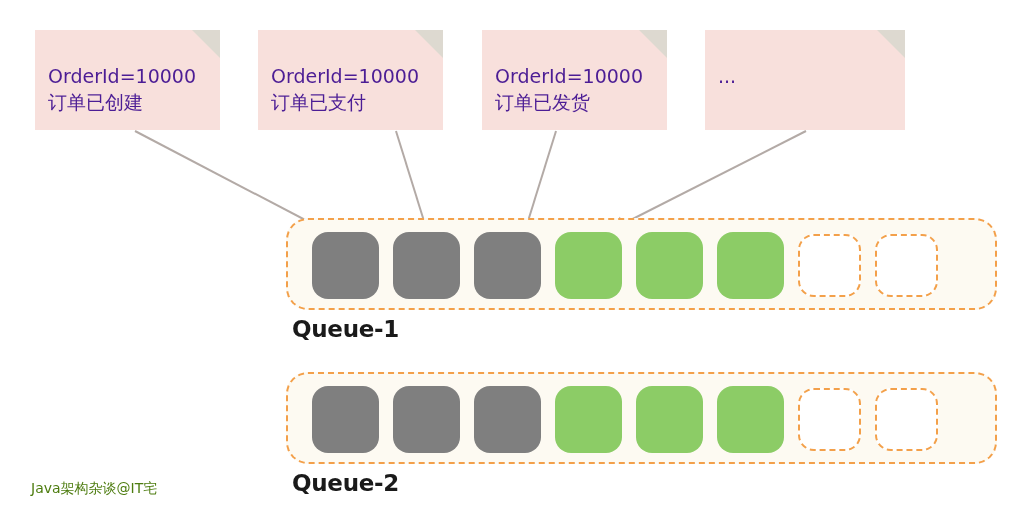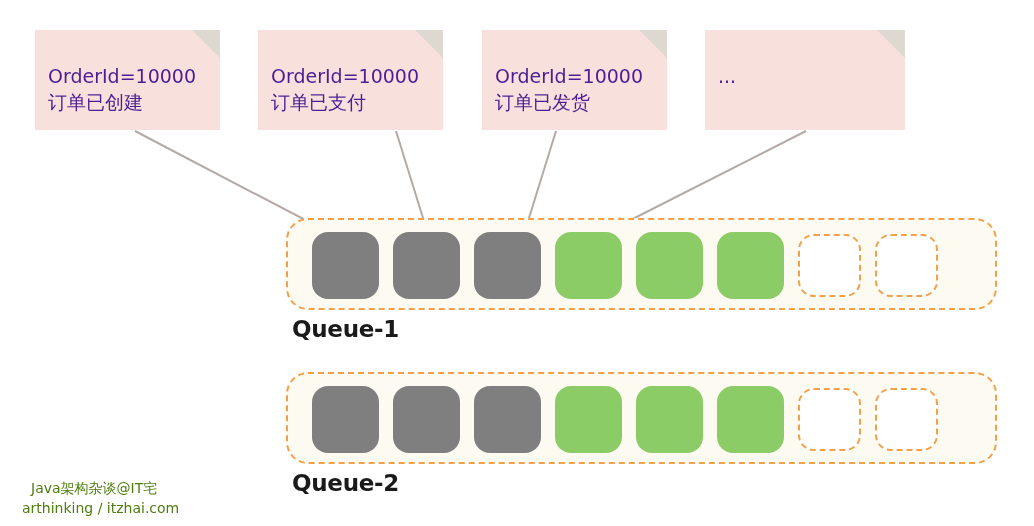--- a/index.html
+++ b/index.html
@@ -174,14 +174,13 @@
           <div class="slot green"></div>
           <div class="slot green"></div>
           <div class="slot empty"></div>
           <div class="slot empty"></div>
         </div>
       </div>
       <div class="queue-label" style="top: 470px;">Queue-2</div>
     </div>
 
   <div class="watermark wm1">Java架构杂谈@IT宅</div>
-  <div class="watermark wm2">arthinking / itzhai.com</div>
 </div>
 
 </body></html>

